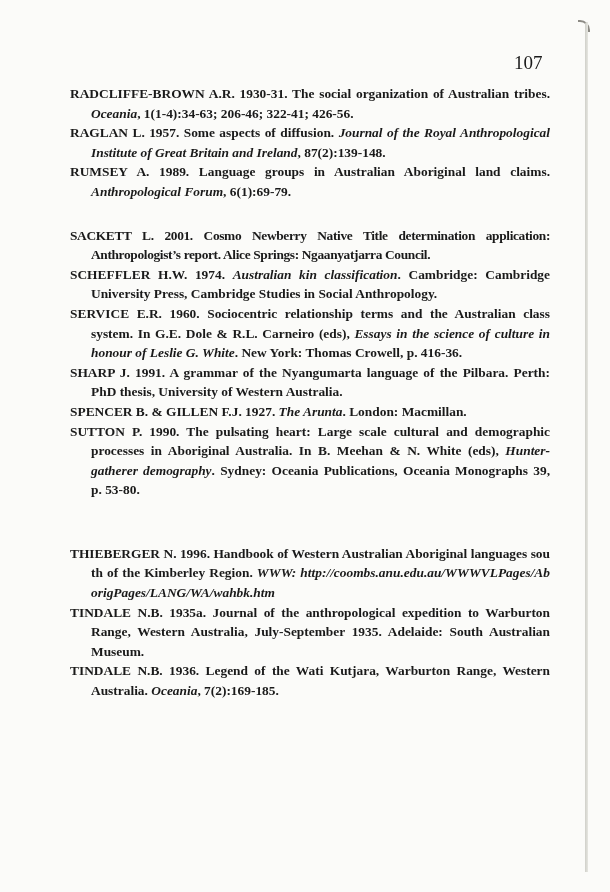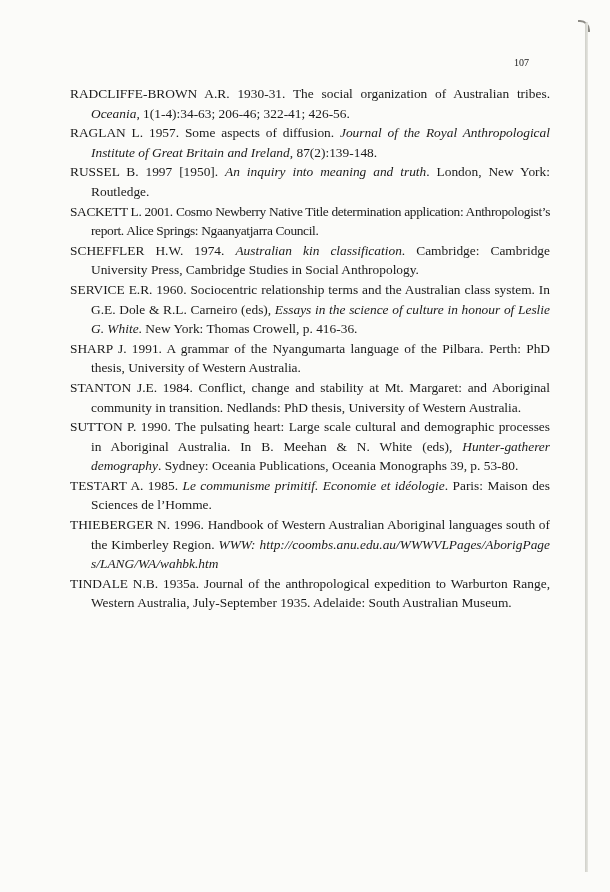--- a/index.html
+++ b/index.html
@@ -15,48 +15,48 @@
       background: linear-gradient(to right, #cfcfc9, #e6e6e1);
       border-radius: 2px 0 0 0;
     }
     .page-edge-top {
       position: absolute; left: 578px; top: 20px; width: 10px; height: 10px;
       border-top: 2px solid #8c8a84; border-right: 2px solid #8c8a84;
       border-top-right-radius: 10px;
     }
     .page-number {
       position: absolute; left: 514px; top: 55px;
-      font-size: 10px; line-height: 16px;
+      font-size: 19px; line-height: 16px;
     }
     .refs {
       position: absolute; left: 70px; top: 84px; width: 480px;
       font-size: 13.4px; line-height: 19.6px;
-      margin: 0; padding: 0; list-style: none;
+      margin: 0; padding: 0; list-style: none; font-weight: bold;
     }
     .ref {
       padding-left: 21px; text-indent: -21px;
       text-align: justify;
       margin: 0;
     }
     .ref i, .ref em { font-style: italic; }
   </style>
 </head>
 <body>
 
 <div class="page-edge-top"></div>
 <div class="page-edge"></div>
 
 <div class="page-number">107</div>
 
 <ul class="refs" id="refs">
     <li class="ref"><span>RADCLIFFE-BROWN A.R. 1930-31. The social organization of Australian tribes. </span><i>Oceania</i><span>, 1(1-4):34-63; 206-46; 322-41; 426-56.</span></li>
     <li class="ref"><span>RAGLAN L. 1957. Some aspects of diffusion. </span><i>Journal of the Royal Anthropological Institute of Great Britain and Ireland</i><span>, 87(2):139-148.</span></li>
-    <li class="ref"><span>RUSSEL B. 1997 [1950]. </span><i>An inquiry into meaning and truth</i><span>. London, New York: Routledge.</span></li>
-    <li class="ref" style="letter-spacing: -0.35px;"><span>SACKETT L. 2001. Cosmo Newberry Native Title determination application: Anthropologist’s report. Alice Springs: Ngaanyatjarra Council.</span></li>
+    <li class="ref"><span>RUMSEY A. 1989. Language groups in Australian Aboriginal land claims. </span><i>Anthropological Forum</i><span>, 6(1):69-79.</span></li>
+    <li class="ref" style="letter-spacing: -0.35px; margin-top: 24px;"><span>SACKETT L. 2001. Cosmo Newberry Native Title determination application: Anthropologist’s report. Alice Springs: Ngaanyatjarra Council.</span></li>
     <li class="ref"><span>SCHEFFLER H.W. 1974. </span><i>Australian kin classification</i><span>. Cambridge: Cambridge University Press, Cambridge Studies in Social Anthropology.</span></li>
     <li class="ref"><span>SERVICE E.R. 1960. Sociocentric relationship terms and the Australian class system. In G.E. Dole &amp; R.L. Carneiro (eds), </span><i>Essays in the science of culture in honour of Leslie G. White</i><span>. New York: Thomas Crowell, p. 416-36.</span></li>
     <li class="ref"><span>SHARP J. 1991. A grammar of the Nyangumarta language of the Pilbara. Perth: PhD thesis, University of Western Australia.</span></li>
-    <li class="ref"><span>STANTON J.E. 1984. Conflict, change and stability at Mt. Margaret: and Aboriginal community in transition. Nedlands: PhD thesis, University of Western Australia.</span></li>
+    <li class="ref"><span>SPENCER B. &amp; GILLEN F.J. 1927. </span><i>The Arunta</i><span>. London: Macmillan.</span></li>
     <li class="ref"><span>SUTTON P. 1990. The pulsating heart: Large scale cultural and demographic processes in Aboriginal Australia. In B. Meehan &amp; N. White (eds), </span><i>Hunter-gatherer demography</i><span>. Sydney: Oceania Publications, Oceania Monographs 39, p. 53-80.</span></li>
-    <li class="ref"><span>TESTART A. 1985. </span><i>Le communisme primitif. Economie et idéologie</i><span>. Paris: Maison des Sciences de l’Homme.</span></li>
-    <li class="ref" style="word-break: break-all;"><span>THIEBERGER N. 1996. Handbook of Western Australian Aboriginal languages south of the Kimberley Region. </span><i>WWW: http://coombs.anu.edu.au/WWWVLPages/AborigPages/LANG/WA/wahbk.htm</i></li>
+    <li class="ref" style="word-break: break-all; margin-top: 44px;"><span>THIEBERGER N. 1996. Handbook of Western Australian Aboriginal languages south of the Kimberley Region. </span><i>WWW: http://coombs.anu.edu.au/WWWVLPages/AborigPages/LANG/WA/wahbk.htm</i></li>
     <li class="ref"><span>TINDALE N.B. 1935a. Journal of the anthropological expedition to Warburton Range, Western Australia, July-September 1935. Adelaide: South Australian Museum.</span></li>
+    <li class="ref"><span>TINDALE N.B. 1936. Legend of the Wati Kutjara, Warburton Range, Western Australia. </span><i>Oceania</i><span>, 7(2):169-185.</span></li>
   </ul>
 
 </body></html>

